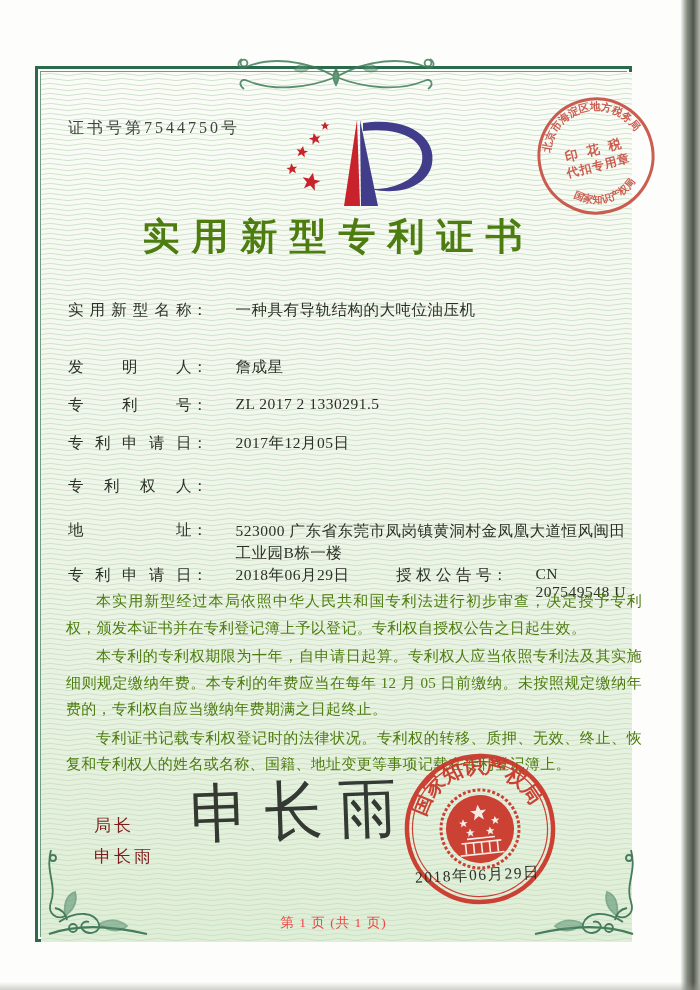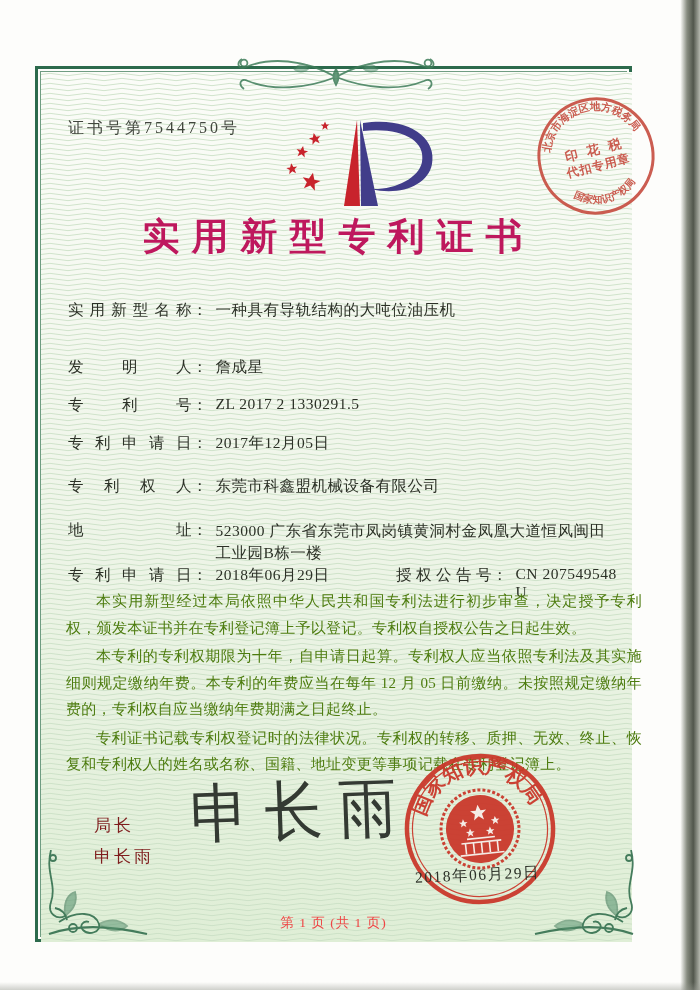--- a/index.html
+++ b/index.html
@@ -34,27 +34,27 @@
   .content{position:absolute;inset:0;z-index:2;}
 
   .cert-no{
     position:absolute;left:27px;top:46px;
     font-size:16px;letter-spacing:3px;color:#41463d;font-weight:500;
   }
   .logo{position:absolute;left:240px;top:44px;z-index:2;}
   .tax-stamp{position:absolute;left:493px;top:22px;z-index:3;transform:rotate(-14deg);opacity:.88;}
   .title{
     position:absolute;left:15px;width:565px;top:140px;text-align:center;
-    font-size:37px;font-weight:700;letter-spacing:12px;color:#be185d;
+    font-size:37px;font-weight:700;letter-spacing:12px;color:#4d7c0f;
   }
   .fields{position:absolute;left:27px;top:0;width:560px;font-size:15.5px;color:#2c3127;}
   .row{position:absolute;display:flex;align-items:flex-start;left:0;}
   .lbl{width:124px;text-align-last:justify;text-align:justify;flex:none;letter-spacing:.5px;}
   .colon{flex:none;margin-right:8px;}
-  .val{letter-spacing:.5px;}
+  .val{letter-spacing:.5px;margin-left:20px;}
   .row.r0{top:228px}.row.r1{top:285px}.row.r2{top:323px}.row.r3{top:361px}
   .row.r4{top:404px}.row.r5{top:448px}.row.r6{top:493px}
   .row.r6b{top:493px;left:328px}
   .row.r6b .lbl{width:96px}
   .addr .val{max-width:400px;line-height:22px;}
   .paras{
     position:absolute;left:25px;top:516px;width:576px;
     font-size:15px;line-height:26.5px;color:#4d7c0f;text-align:justify;letter-spacing:.3px;
   }
   .paras p{margin:0 0 2px 0;text-indent:2em;}
@@ -200,21 +200,20 @@
               <span class="val">ZL 2017 2 1330291.5</span>
           </div>
           <div class="row r3">
             <span class="lbl">专利申请日</span>
               <span class="colon">：</span>
               <span class="val">2017年12月05日</span>
           </div>
           <div class="row r4">
             <span class="lbl">专利权人</span>
               <span class="colon">：</span>
-              <span class="val">东莞市科鑫盟机械设备有限公司</span>
           </div>
           <div class="row r5 addr">
             <span class="lbl">地址</span>
               <span class="colon">：</span>
             <span class="val"><span>523000 广东省东莞市凤岗镇黄洞村金凤凰大道恒风闽田</span><br><span>工业园B栋一楼</span></span>
           </div>
           <div class="row r6">
             <span class="lbl">专利申请日</span>
               <span class="colon">：</span>
               <span class="val">2018年06月29日</span>

